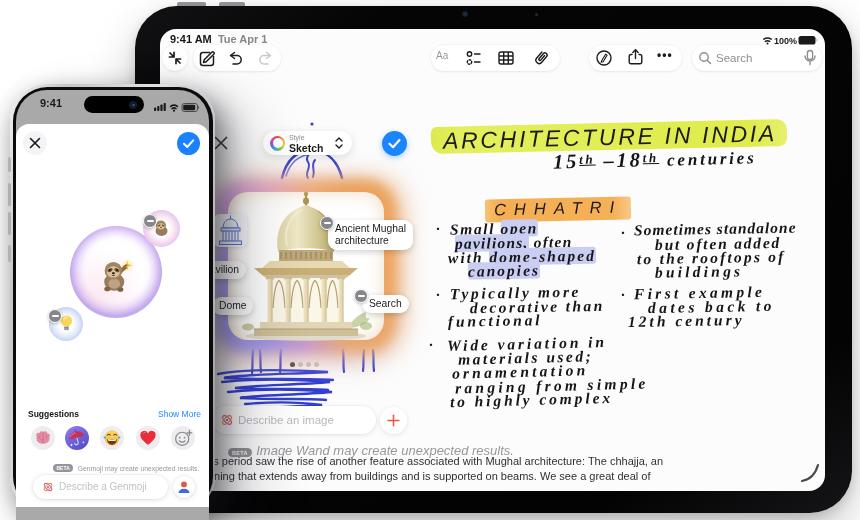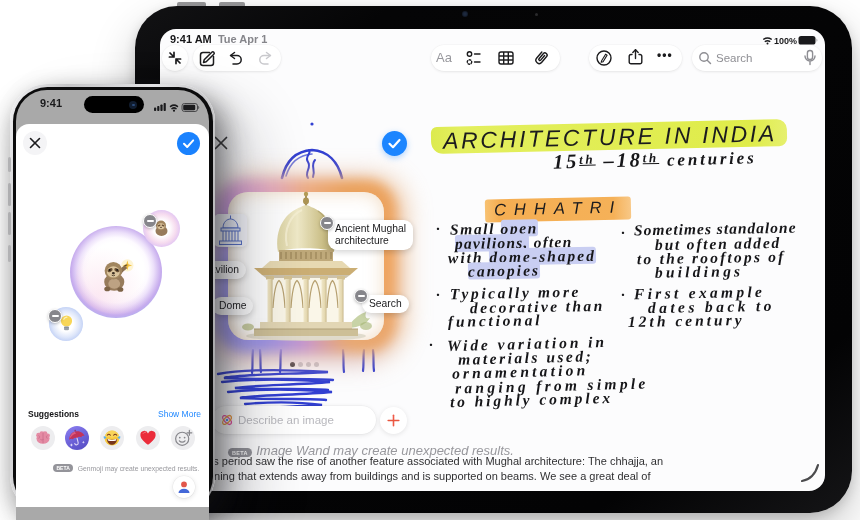--- a/index.html
+++ b/index.html
@@ -70,21 +70,21 @@
             <path d="M37.8 10.5 H44 a4.2 4.2 0 0 1 0 8.4 H40"></path>
           </g>
           <g stroke="#c9c9cd" stroke-width="1.5" stroke-linecap="round" stroke-linejoin="round">
             <path d="M73.5 7.5 L77.5 10.5 L73.5 13.5"></path>
             <path d="M77.2 10.5 H71 a4.2 4.2 0 0 0 0 8.4 H75"></path>
           </g>
         </svg>
       </div>
 
       <div class="pill" style="left:271px; top:16px; width:129px; height:26px;"></div>
-      <div class="abs" style="left:276px; top:21px; font-size:13px; color:#98989d; font-weight:500;">Aa</div>
+      <div class="abs" style="left:276px; top:21px; font-size:10px; color:#98989d; font-weight:500;">Aa</div>
       <svg class="abs" style="left:305px; top:20px;" width="18" height="18" viewBox="0 0 18 18" fill="none">
         <g stroke="#1c1c1e" stroke-width="1.4" stroke-linecap="round">
           <circle cx="4.5" cy="5" r="2.2"></circle>
             <line x1="9.5" y1="5" x2="15" y2="5"></line>
           <circle cx="4.5" cy="13" r="2.2" stroke-dasharray="1.5 1.5"></circle>
             <line x1="9.5" y1="13" x2="15" y2="13"></line>
         </g>
         </svg>
       <svg class="abs" style="left:337px; top:20px;" width="18" height="18" viewBox="0 0 18 18" fill="none">
         <g stroke="#1c1c1e" stroke-width="1.4">
@@ -184,20 +184,32 @@
         </g>
       </svg>
 
       <svg class="abs" style="left:52px; top:105px;" width="18" height="18" viewBox="0 0 18 18">
         <g stroke="#3a3a3c" stroke-width="1.7" stroke-linecap="round">
             <line x1="3.5" y1="3.5" x2="14.5" y2="14.5"></line>
             <line x1="14.5" y1="3.5" x2="3.5" y2="14.5"></line>
           </g>
         </svg>
 
+      <div class="pill" style="left:103px; top:102px; width:89px; height:24px; border-radius:12px; box-shadow:0 2px 8px rgba(0,0,0,0.13); z-index:3;">
+        <div class="abs" style="left:7px; top:4.5px; width:15px; height:15px; border-radius:50%; background:conic-gradient(#e84a3c,#f0a03a,#ead43a,#7cc84e,#3fa8e8,#7a5de0,#d84ab0,#e84a3c);"></div>
+        <div class="abs" style="left:9.5px; top:7px; width:10px; height:10px; border-radius:50%; background:#fff;"></div>
+        <div class="abs" style="left:26px; top:3px; font-size:7px; color:#8e8e93;">Style</div>
+        <div class="abs" style="left:26px; top:10.5px; font-size:10.5px; font-weight:700; color:#1c1c1e;">Sketch</div>
+        <svg class="abs" style="left:70px; top:5px;" width="12" height="14" viewBox="0 0 12 14">
+            <g stroke="#1c1c1e" stroke-width="1.4" fill="none" stroke-linecap="round" stroke-linejoin="round">
+              <path d="M3 5 L6 2 L9 5"></path>
+              <path d="M3 9 L6 12 L9 9"></path>
+            </g>
+          </svg>
+      </div>
 
       <div class="abs" style="left:221.5px; top:101.5px; width:25px; height:25px; border-radius:50%; background:#1b85ff; z-index:3; box-shadow:0 2px 6px rgba(27,133,255,0.35);">
         <svg width="25" height="25" viewBox="0 0 25 25">
             <path d="M7.5 12.8 L11 16.2 L17.5 9" stroke="#fff" stroke-width="2.2" fill="none" stroke-linecap="round" stroke-linejoin="round"></path>
           </svg>
       </div>
 
       <div class="abs" style="left:58px; top:153px; width:176px; height:168px; z-index:2;">
         <div class="abs" style="left:-3px; top:-3px; right:-3px; bottom:-3px; border-radius:31px; filter:blur(6px);
           background:conic-gradient(from 0deg at 50% 50%, #ecac84, #eaa25e 8%, #efa45f 25%, #e8a873 42%, #c897cc 50%, #9f96e6 58%, #a29ceb 75%, #d2a0dc 86%, #e8aebb 94%, #ecac84);
@@ -474,20 +486,28 @@
             <line x1="23" y1="5.5" x2="23" y2="11.5" stroke="#86868b" stroke-width="1.5" stroke-linecap="round"></line>
             <line x1="20" y1="8.5" x2="26" y2="8.5" stroke="#86868b" stroke-width="1.5" stroke-linecap="round"></line>
           </svg>
         </div>
 
         <div class="abs" style="left:37px; top:332.5px;">
           <span style="background:#94949a; color:#fff; font-size:5px; font-weight:700; border-radius:5px; padding:1px 3.5px; vertical-align:1px;">BETA</span>
           <span style="font-size:6.8px; color:#98989d;"> Genmoji may create unexpected results.</span>
         </div>
 
+        <div class="abs" style="left:17px; top:351px; width:135px; height:24px; border-radius:12px; background:#fff; box-shadow:0 1px 5px rgba(0,0,0,0.12), 0 0 0 0.5px rgba(0,0,0,0.05);">
+          <svg class="abs" style="left:9px; top:6px;" width="12" height="12" viewBox="0 0 13 13" fill="none">
+            <ellipse cx="6.5" cy="6.5" rx="5" ry="2.4" stroke="#ec4da0" stroke-width="1.2" transform="rotate(45 6.5 6.5)"></ellipse>
+            <ellipse cx="6.5" cy="6.5" rx="5" ry="2.4" stroke="#f09a3c" stroke-width="1.2" transform="rotate(-45 6.5 6.5)"></ellipse>
+            <circle cx="6.5" cy="6.5" r="1.2" fill="#5a8df0"></circle>
+          </svg>
+          <div class="abs" style="left:26px; top:6px; font-size:10px; color:#c2c2c6;">Describe a Genmoji</div>
+        </div>
         <div class="abs" style="left:156.5px; top:352px; width:22px; height:22px; border-radius:50%; background:#fff; box-shadow:0 1px 5px rgba(0,0,0,0.12), 0 0 0 0.5px rgba(0,0,0,0.05);">
           <svg width="22" height="22" viewBox="0 0 26 26">
             <circle cx="13" cy="10" r="3.4" fill="#e2574b"></circle>
             <path d="M6.5 20 a6.5 5 0 0 1 13 0 Z" fill="#4468d8"></path>
           </svg>
         </div>
       </div>
     </div>
   </div>
 </div>

